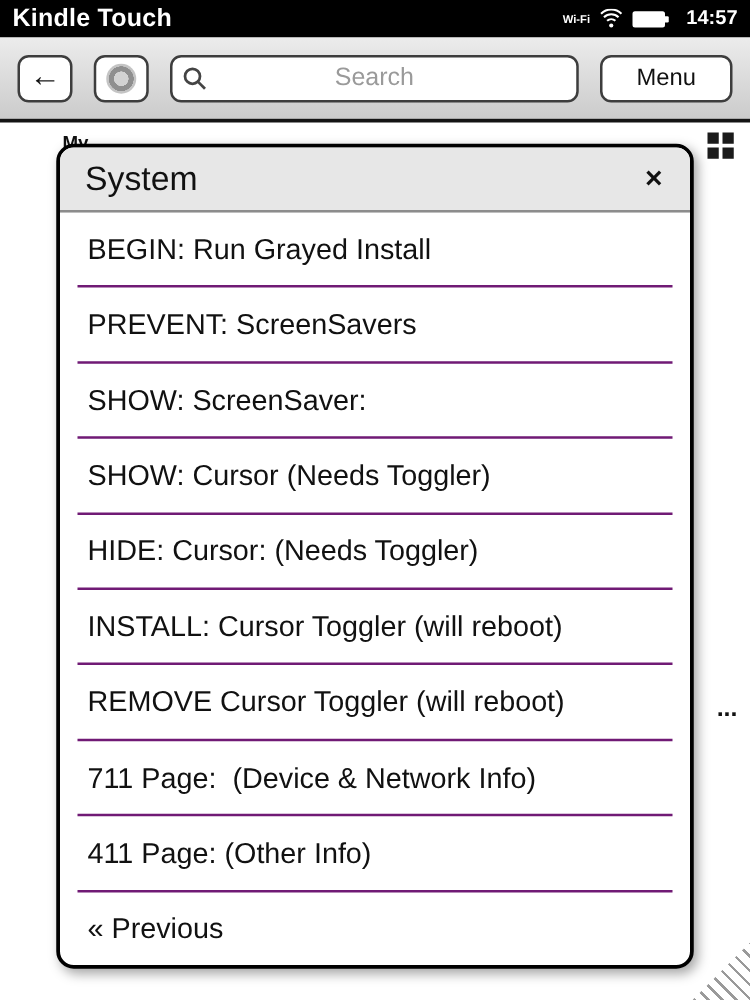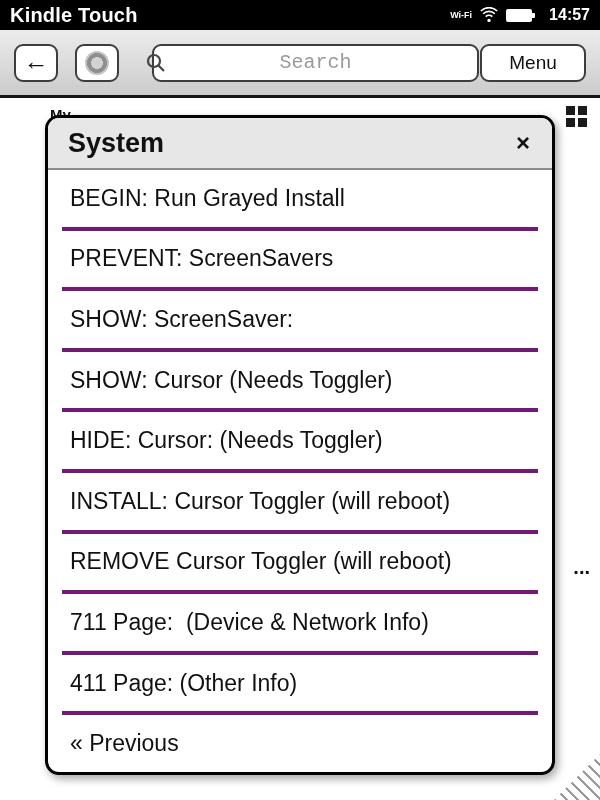--- a/index.html
+++ b/index.html
@@ -48,24 +48,23 @@
   .btn-back { width: 44px; font-size: 25px; font-weight: bold; padding-bottom: 2px; }
   .btn-home { width: 44px; }
   .home-icon {
     width: 24px; height: 24px; border-radius: 50%;
     background: radial-gradient(circle, #d2d2d2 0 34%, #8f8f8f 35% 58%, #c4c4c4 59% 100%);
   }
   .search-wrap { position: relative; flex: 1 1 auto; }
   .search-input {
     width: 100%; height: 38px;
     border: 2px solid #3d3d3d; border-radius: 9px;
-    font-family: Liberation Mono, monospace;
+    font-family: Liberation Sans, sans-serif;
     font-size: 20px; text-align: center; color: #701a75; background: #fff;
     outline: none;
-    margin-left: 16px;
   }
   .search-input::placeholder { color: #9a9a9a; }
   .search-icon {
     position: absolute; left: 9px; top: 8px; pointer-events: none;
   }
   .btn-menu { width: 106px; font-size: 19px; text-align: center; }
 
   
   .bg-frag { position: absolute; z-index: 1; color: #111; margin-left: 20px; }
   .frag-title { top: 106px; left: 30px; font-size: 15px; font-weight: bold; }
@@ -88,30 +87,30 @@
     position: absolute; left: 45px; top: 115px; width: 510px; height: 660px;
     background: #fff; border: 3px solid #000; border-radius: 14px;
     box-shadow: 3px 4px 9px rgba(0,0,0,.35);
     z-index: 5; display: flex; flex-direction: column; overflow: hidden;
   }
   .dialog-header {
     height: 52px; flex: 0 0 auto;
     background: #e7e7e7; border-bottom: 2px solid #8c8c8c;
     display: flex; align-items: center; padding: 0 20px;
   }
-  .dialog-title { font-size: 27px; font-weight: bold; }
+  .dialog-title { font-size: 27px; font-weight: normal; }
   .dialog-close {
     margin-left: auto; font-size: 24px; font-weight: bold;
     line-height: 1; cursor: pointer; padding: 4px 2px;
   }
   .dialog-list { flex: 1 1 auto; display: flex; flex-direction: column; }
   .dlg-row {
     flex: 1 1 auto; display: flex; align-items: center;
     margin: 0 14px; padding: 0 8px;
-    border-bottom: 4px solid #701a75;
+    border-bottom: 2px solid #701a75;
     font-size: 23px; white-space: pre-wrap; cursor: pointer;
   }
   .dlg-row:last-child { border-bottom: none; }
 </style>
 </head>
 <body>
 
 <div class="status-bar">
   <span class="device-name">Kindle Touch</span>
   <span class="status-right">

